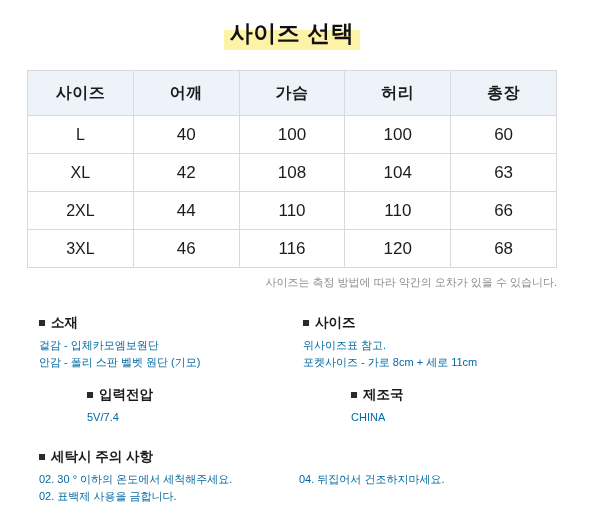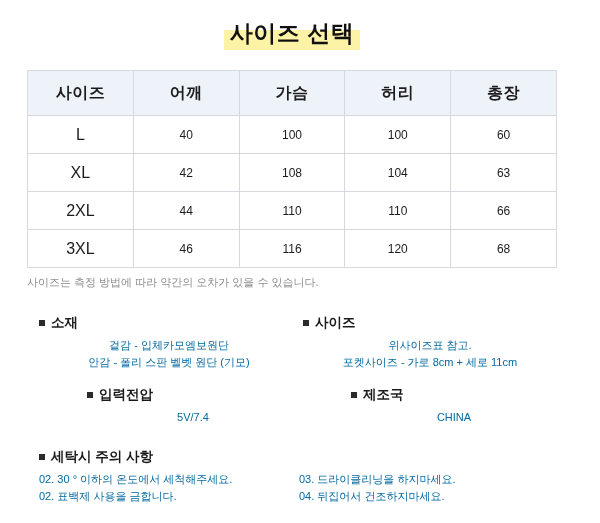--- a/index.html
+++ b/index.html
@@ -56,48 +56,49 @@
   table.size-table thead th {
     background: #eef2f9;
     font-weight: bold;
     height: 42px;
     font-size: 16px;
     letter-spacing: 0.5px;
   }
   table.size-table tbody td {
     height: 35px;
     background: #ffffff;
-    font-size: 12px;
+    font-size: 17px;
   }
   table.size-table tbody td.label-cell {
     font-size: 16px;
   }
 
   .table-note {
     width: 530px;
     margin: 7px auto 0 auto;
+    text-align: right;
     font-size: 11px;
     color: #8d8d8d;
   }
 
   
   .info {
     position: relative;
     margin: 24px auto 0 auto;
     width: 530px;
     display: flex;
     gap: 0;
   }
   .col {
     box-sizing: border-box;
   }
   .col-left { width: 272px; padding-left: 12px; }
   .col-right { width: 258px; padding-left: 4px; }
 
-  .block { margin-bottom: 15px; text-align: center; }
+  .block { margin-bottom: 15px; }
   .block:last-child { margin-bottom: 0; margin-left: 48px; }
 
   .heading {
     font-size: 13.5px;
     font-weight: bold;
     color: #1a1a1a;
     margin-bottom: 5px;
     display: flex;
     align-items: center;
     gap: 6px;
@@ -230,20 +231,19 @@
       <div class="heading">
         <span class="bullet"></span>
         <span>세탁시 주의 사항</span>
       </div>
       <div class="care-grid">
         <div class="care-col">
           <div class="line">02. 30 ° 이하의 온도에서 세척해주세요.</div>
           <div class="line">02. 표백제 사용을 금합니다.</div>
         </div>
         <div class="care-col right">
-          <div class="line">03. 드라이클리닝을 하지마세요.</div>
           <div class="line">04. 뒤집어서 건조하지마세요.</div>
         </div>
       </div>
     </div>
   </div>
 
 </div>
 
 </body></html>

